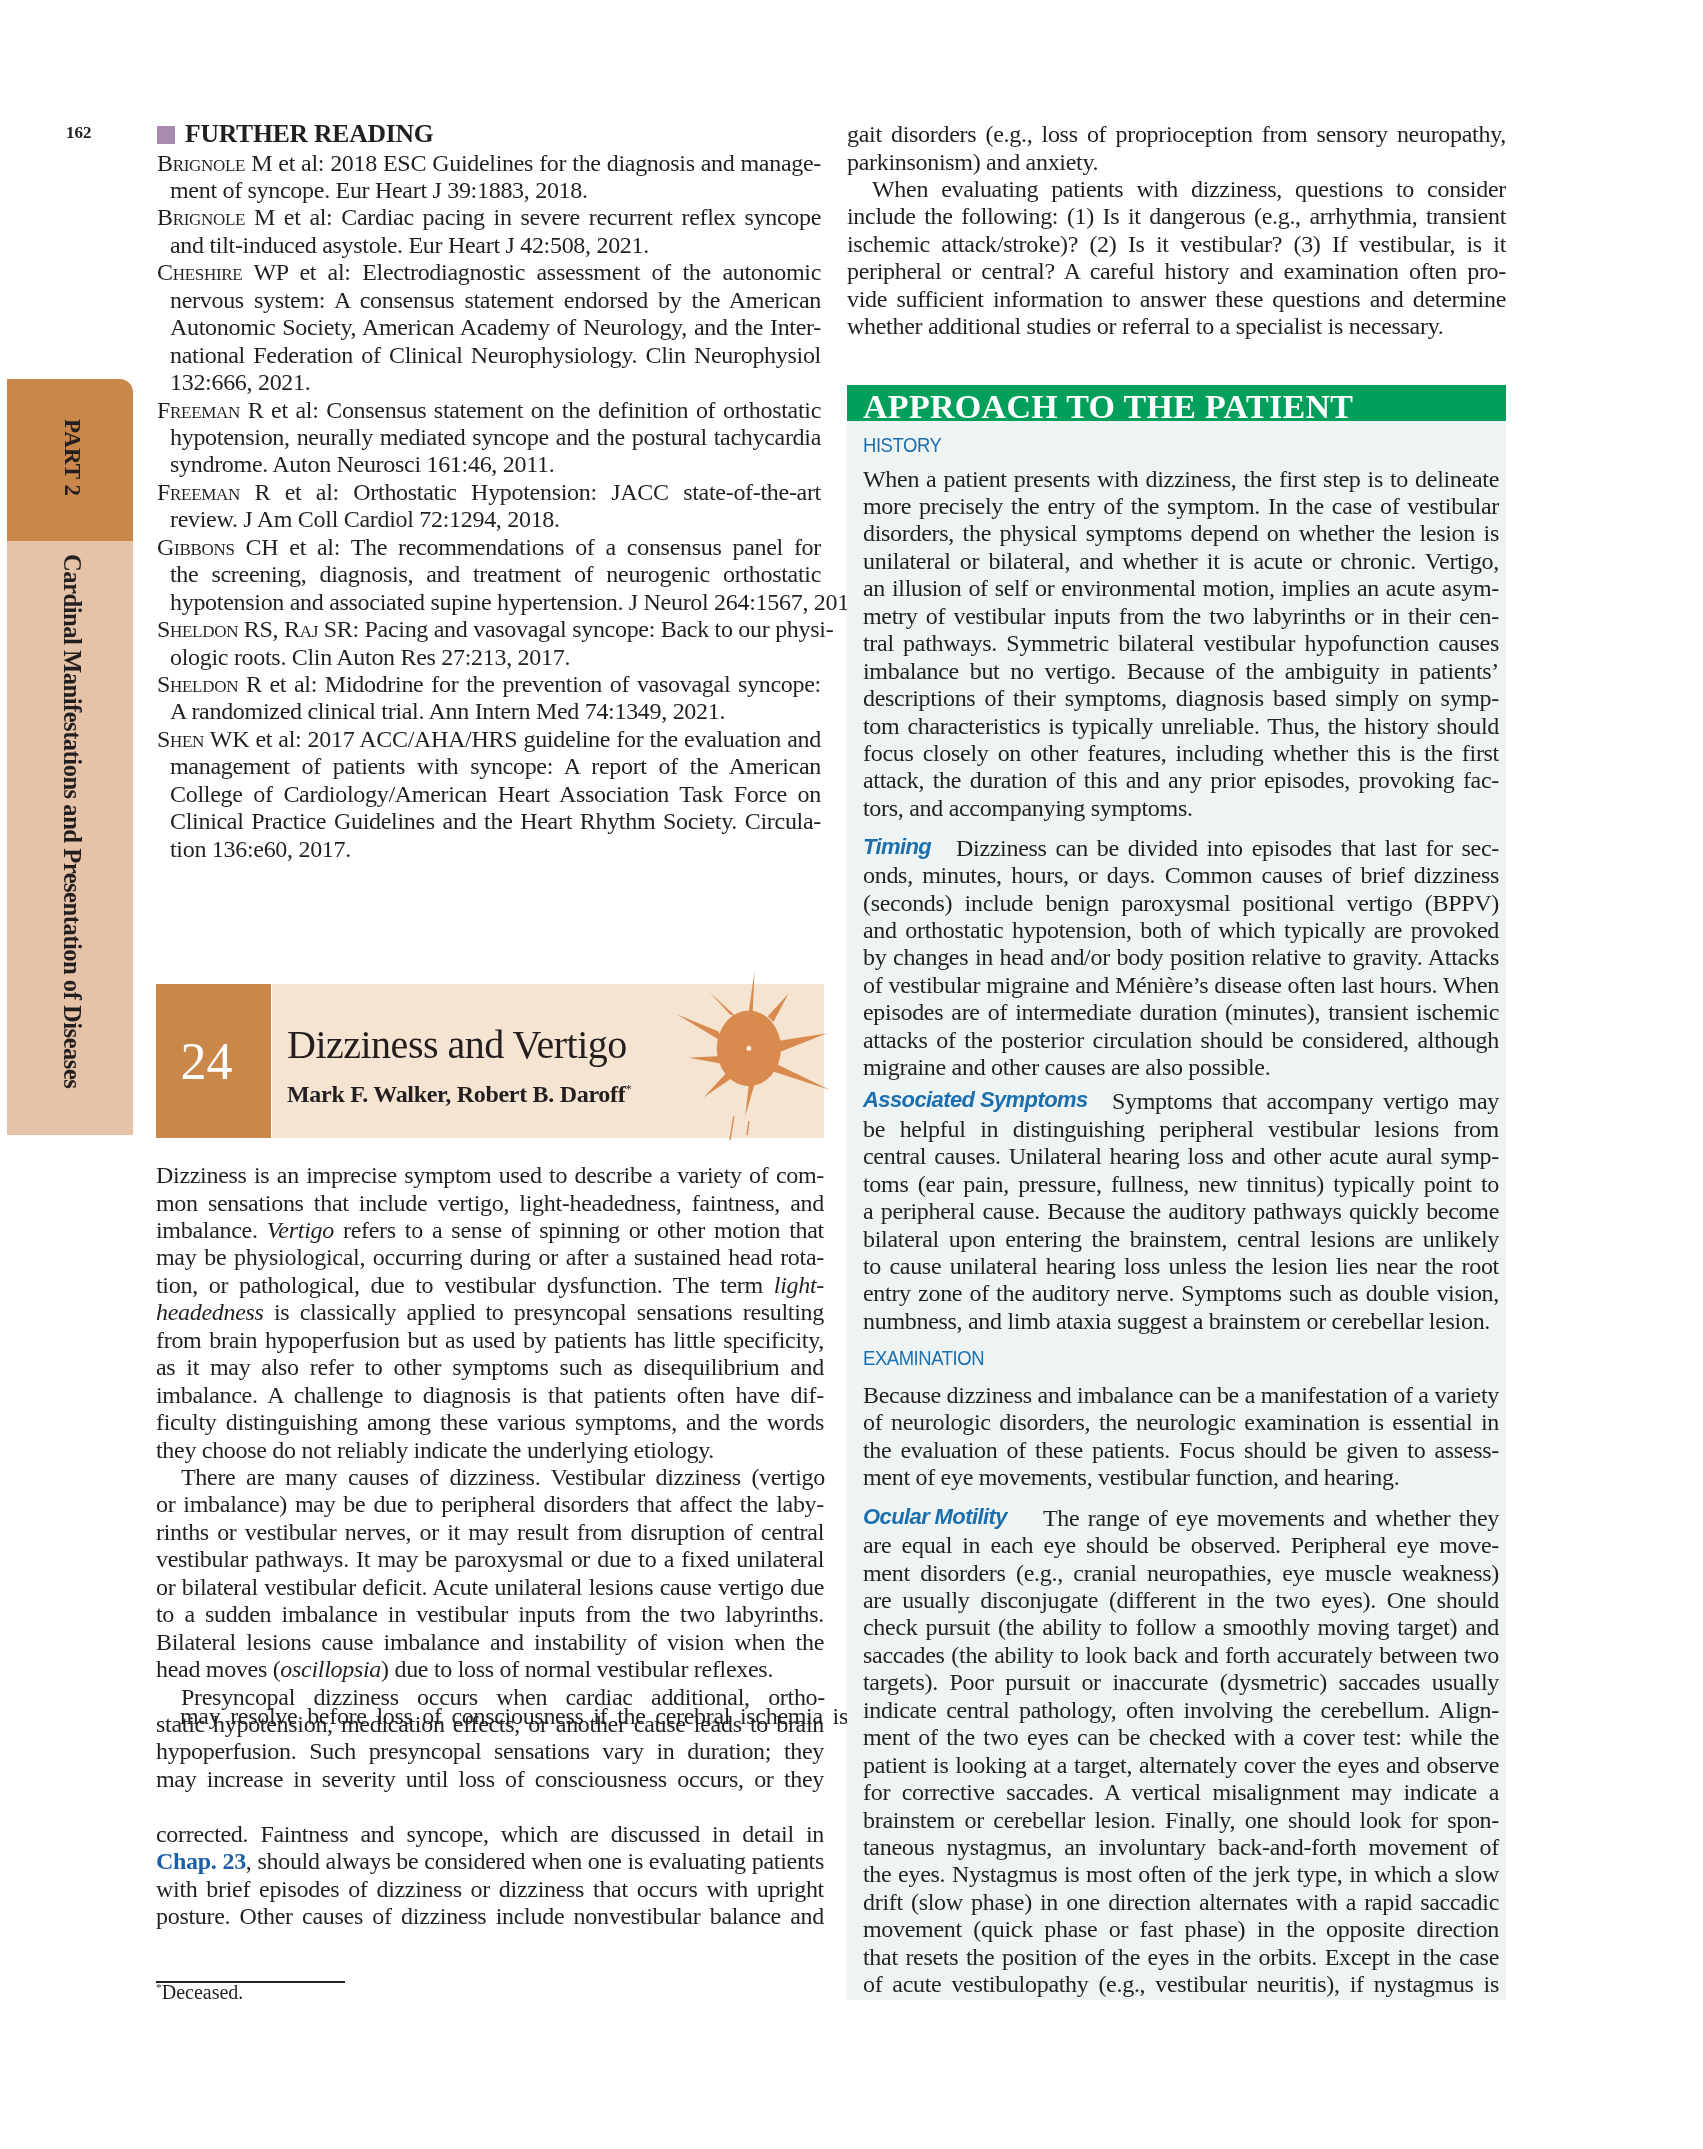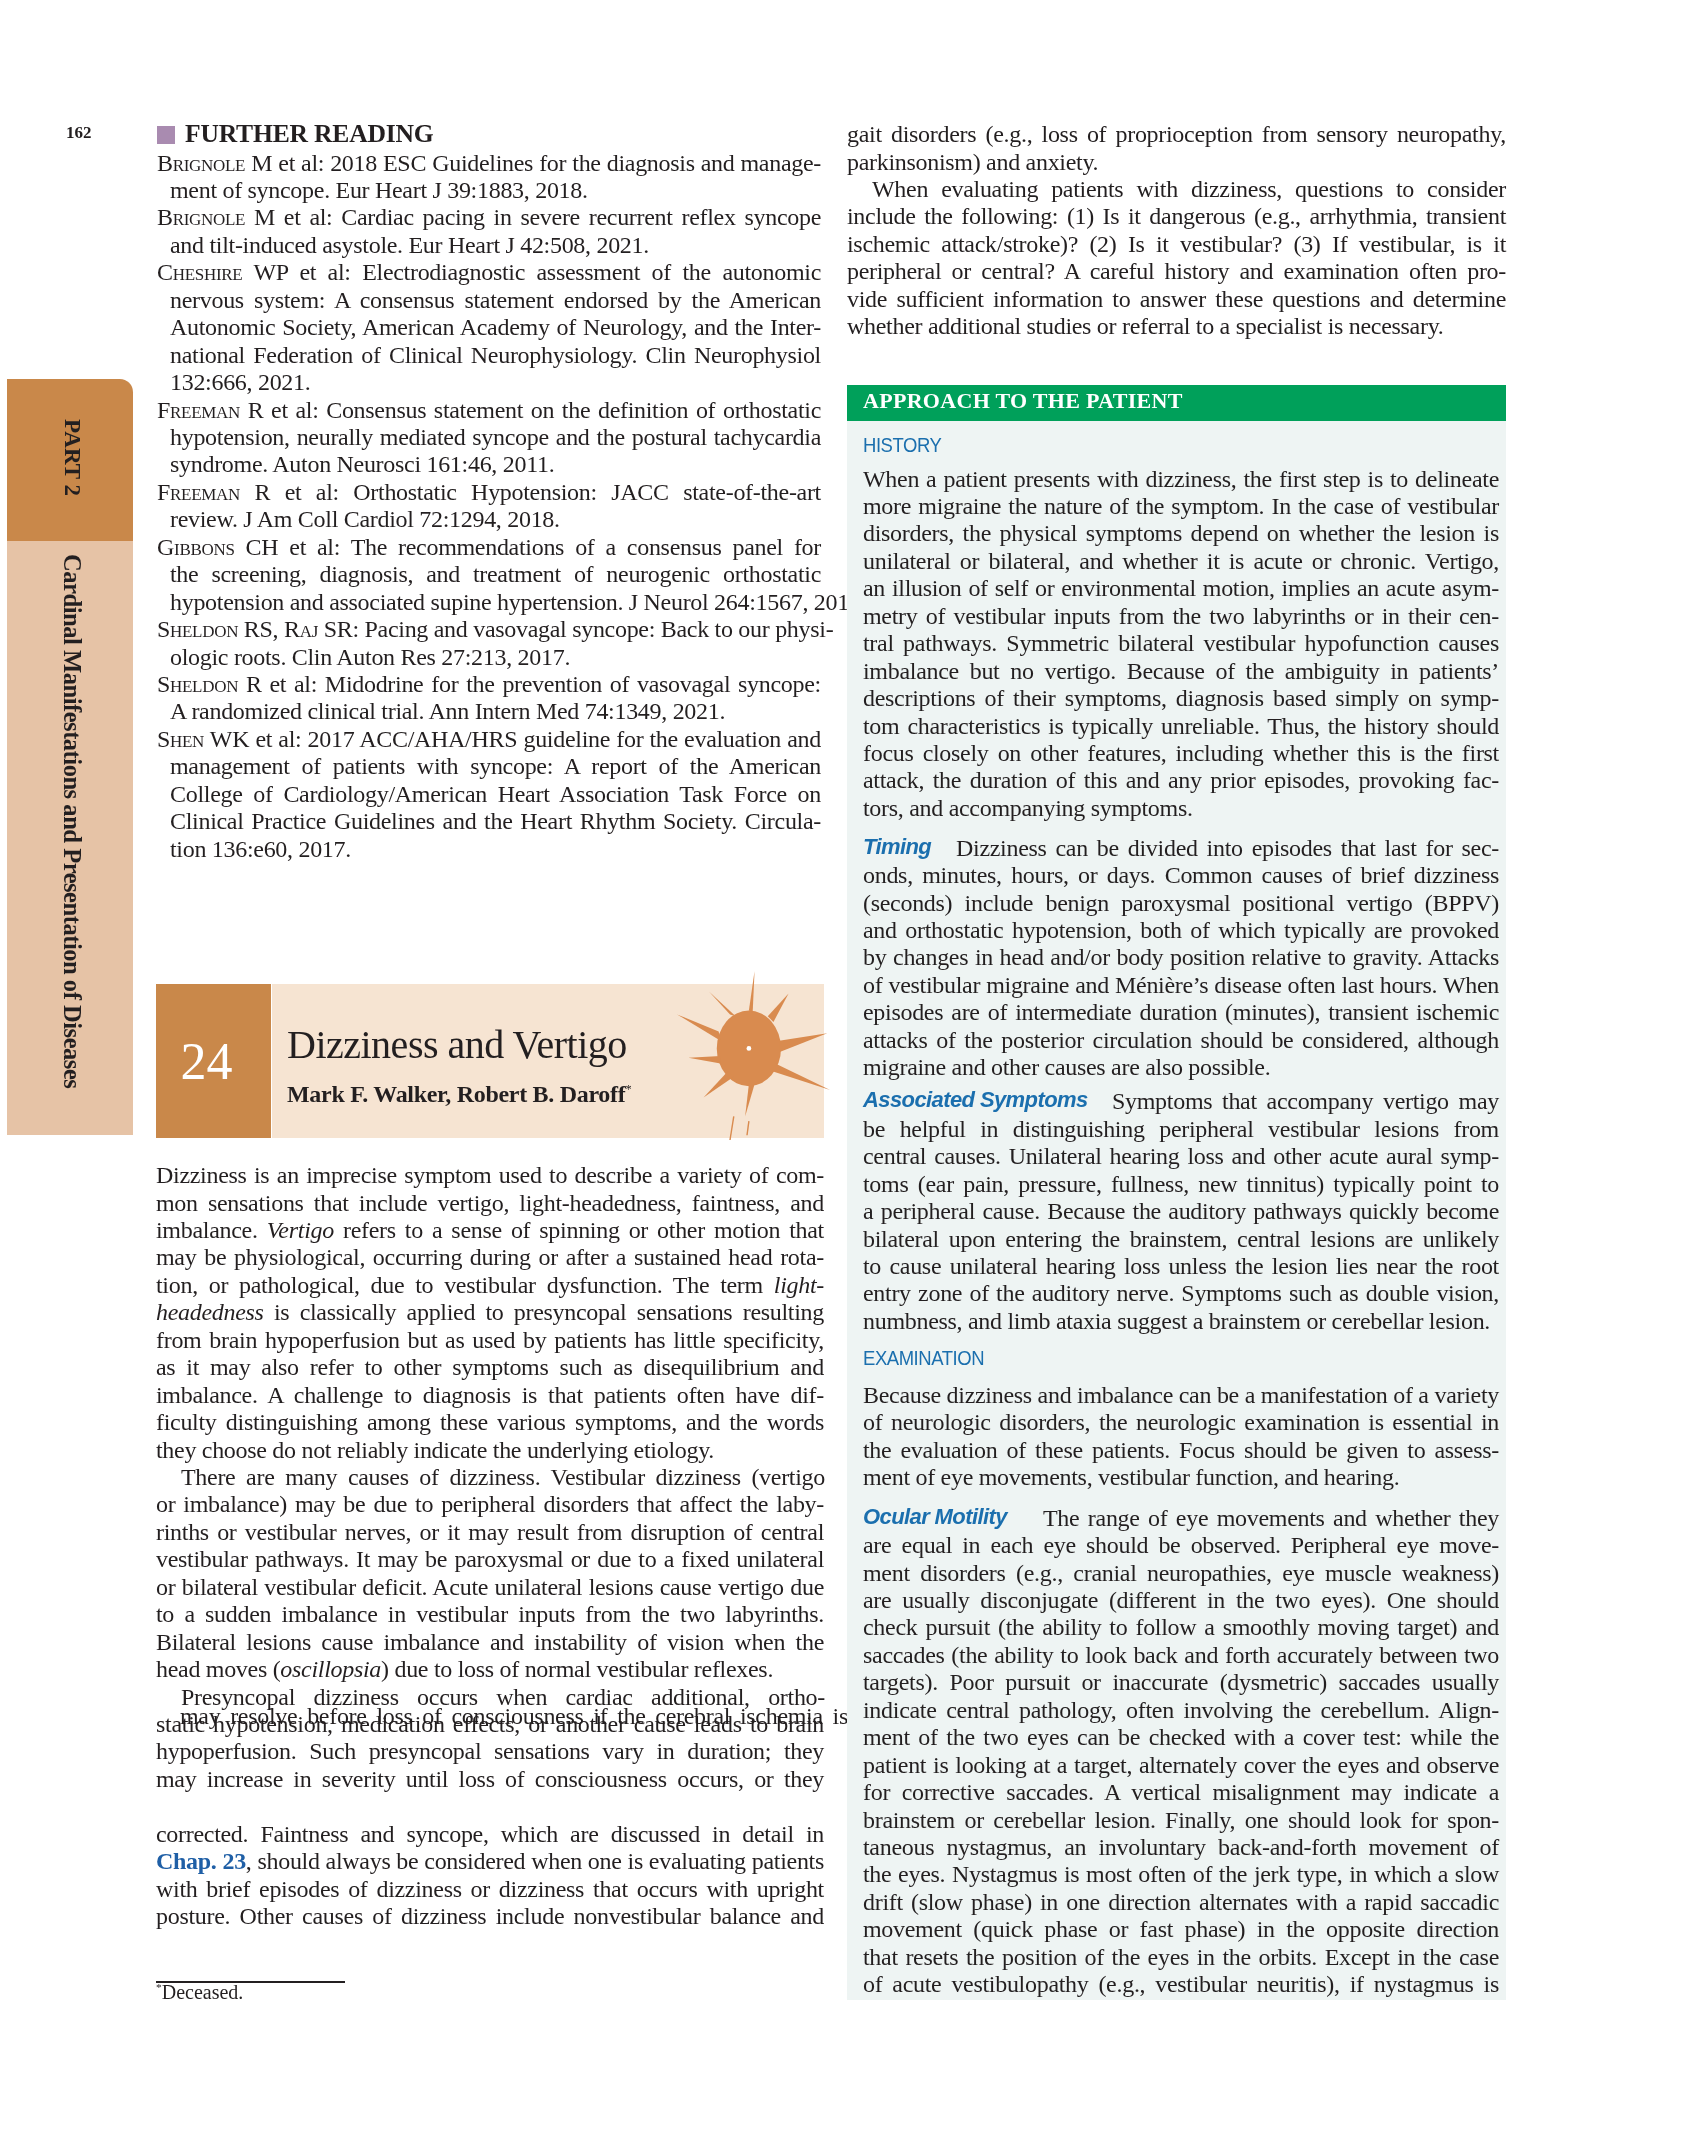--- a/index.html
+++ b/index.html
@@ -14,21 +14,21 @@
   .fr-square{background:#a98bb0;}
   .fr-title{font-size:25.6px;font-weight:bold;letter-spacing:-0.2px;}
   .sidetab-top{background:#c9884a;border-top-right-radius:13.2px;}
   .sidetab-bottom{background:#e6c3a6;}
   .vtext{position:absolute;transform-origin:0 0;transform:rotate(90deg);white-space:nowrap;font-weight:bold;color:#231f20;}
   .chap-num-box{background:#c9884a;}
   .chap-title-box{background:#f6e4d2;}
   .chap-num{color:#fff;font-size:52px;line-height:68px;}
   .chap-title{font-size:40px;line-height:42px;letter-spacing:-0.5px;}
   .chap-authors{font-size:24px;font-weight:bold;letter-spacing:-0.3px;}
-  .approach-head{background:#00a05a;color:#fff;font-weight:bold;font-size:22px;letter-spacing:0.3px;}
+  .approach-head{background:#00a05a;color:#fff;font-weight:bold;font-size:34px;letter-spacing:0.3px;}
   .approach-box{background:#eef4f3;}
   .sect-head{color:#1b6fae;font-family:"Liberation Sans","DejaVu Sans",sans-serif;font-size:21px;letter-spacing:-0.5px;transform:scaleX(0.88);transform-origin:0 0;}
   .runin{color:#1b6fae;font-family:"Liberation Sans","DejaVu Sans",sans-serif;font-weight:bold;font-style:italic;font-size:22px;letter-spacing:-0.6px;}
   .footnote-rule{background:#231f20;}
   .footnote{font-size:20px;}
 </style>
 </head>
 <body>
 
 <div class="abs pageno" style="left:66px;top:123px;">162</div>
@@ -142,21 +142,21 @@
   </div>
 
 <div class="abs approach-box" style="left:847px;top:421px;width:659px;height:1579px;"></div>
 <div class="abs approach-head" style="left:847px;top:385px;width:659px;height:36px;">
   <div class="abs" style="left:16px;top:2.8px;">APPROACH TO THE PATIENT</div>
 </div>
 <div class="abs sect-head" style="left:863px;top:433px;">HISTORY</div>
 <div class="abs sect-head" style="left:863px;top:1346px;">EXAMINATION</div>
 <div id="approach-text">
     <div class="line j" style="left: 863px; top: 466px; width: 636px;"><span>When a patient presents with dizziness, the first step is to delineate</span></div>
-    <div class="line j" style="left: 863px; top: 493px; width: 636px;"><span>more migraine the nature of the symptom. In the case of vestibular</span></div>
+    <div class="line j" style="left: 863px; top: 493px; width: 636px;"><span>more precisely the entry of the symptom. In the case of vestibular</span></div>
     <div class="line j" style="left: 863px; top: 520px; width: 636px;"><span>disorders, the physical symptoms depend on whether the lesion is</span></div>
     <div class="line j" style="left: 863px; top: 548px; width: 636px;"><span>unilateral or bilateral, and whether it is acute or chronic. Vertigo,</span></div>
     <div class="line j" style="left: 863px; top: 575px; width: 636px;"><span>an illusion of self or environmental motion, implies an acute asym-</span></div>
     <div class="line j" style="left: 863px; top: 603px; width: 636px;"><span>metry of vestibular inputs from the two labyrinths or in their cen-</span></div>
     <div class="line j" style="left: 863px; top: 630px; width: 636px;"><span>tral pathways. Symmetric bilateral vestibular hypofunction causes</span></div>
     <div class="line j" style="left: 863px; top: 658px; width: 636px;"><span>imbalance but no vertigo. Because of the ambiguity in patients’</span></div>
     <div class="line j" style="left: 863px; top: 685px; width: 636px;"><span>descriptions of their symptoms, diagnosis based simply on symp-</span></div>
     <div class="line j" style="left: 863px; top: 713px; width: 636px;"><span>tom characteristics is typically unreliable. Thus, the history should</span></div>
     <div class="line j" style="left: 863px; top: 740px; width: 636px;"><span>focus closely on other features, including whether this is the first</span></div>
     <div class="line j" style="left: 863px; top: 767px; width: 636px;"><span>attack, the duration of this and any prior episodes, provoking fac-</span></div>

